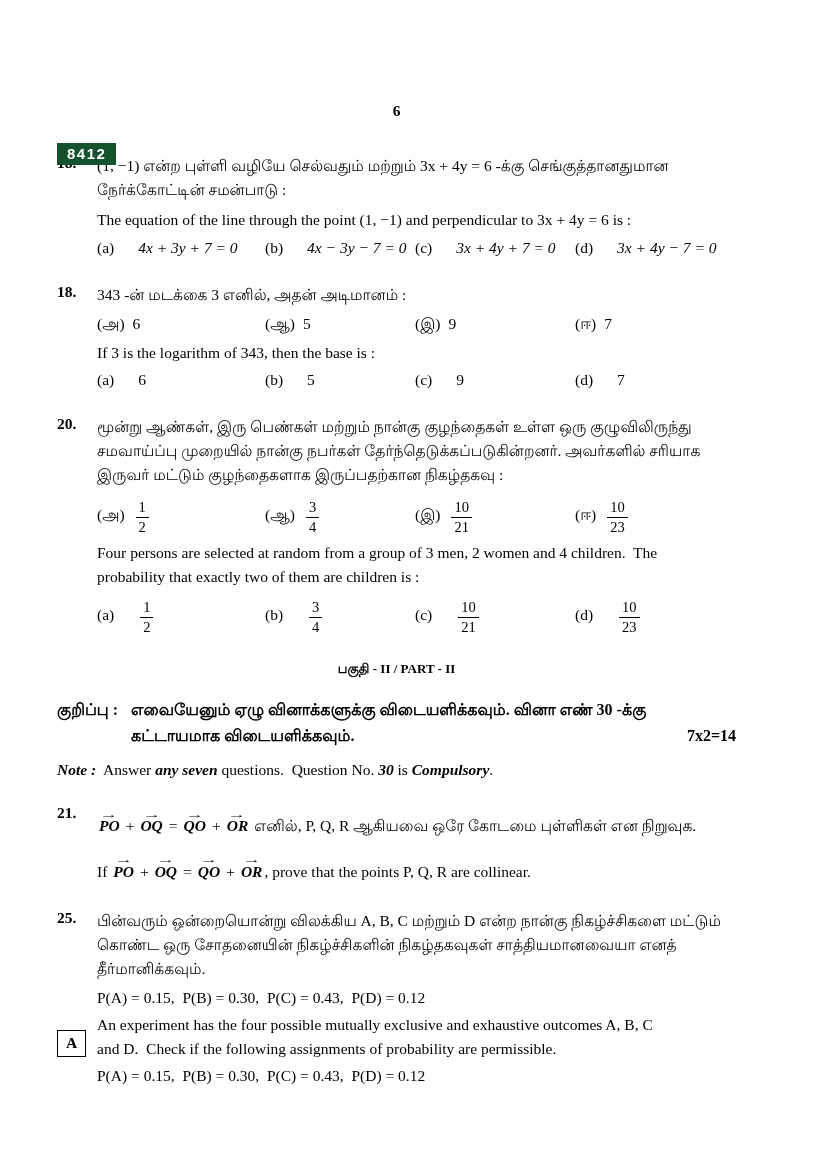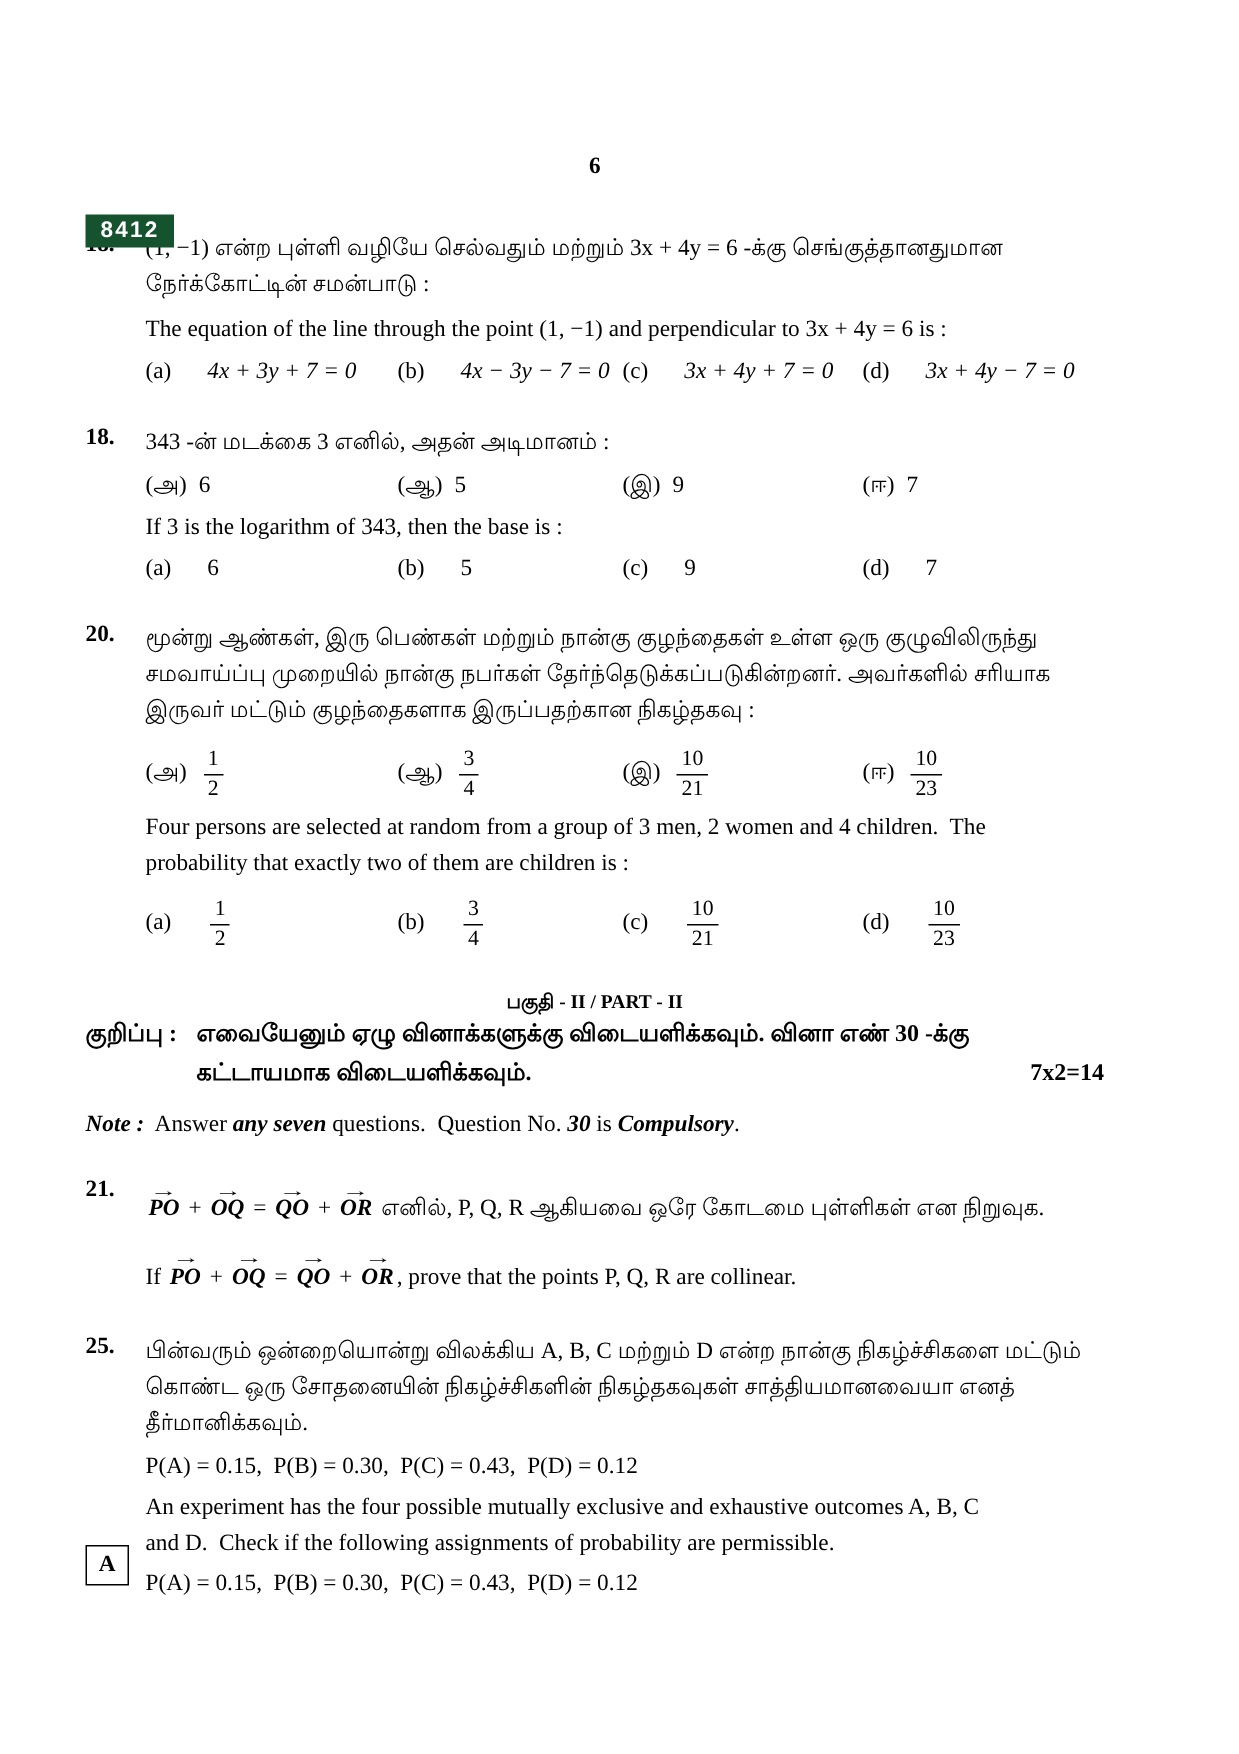--- a/index.html
+++ b/index.html
@@ -43,21 +43,21 @@
   .math { font-style: italic; }
 
   .frac { display: inline-block; text-align: center; vertical-align: middle; line-height: 1.12; font-size: 14.5px; margin-left: 11px; }
   .en-opts .frac { margin-left: 26px; }
   .frac .num { display: block; border-bottom: 1px solid #000; padding: 0 3px 1px; }
   .frac .den { display: block; padding-top: 1px; }
   .fracs { margin: 12px 0 4px; }
 
   .part-title { text-align: center; font-weight: bold; margin-top: 22px; font-size: 13px; }
 
-  .note-ta { display: flex; margin-top: 0; font-weight: bold; font-size: 16px; line-height: 1.65; }
+  .note-ta { display: flex; margin-top: 19px; font-weight: bold; font-size: 16px; line-height: 1.65; }
   .note-ta .note-label { flex: 0 0 74px; }
   .note-ta .note-body { flex: 1; }
   .note-line2 { display: flex; justify-content: space-between; }
   .note-en { margin-top: 9px; line-height: 1.4; }
   .b { font-weight: bold; font-style: italic; }
 
   .vec { position: relative; display: inline-block; font-style: italic; font-weight: bold; margin: 0 2px; }
   .vec::before {
     content: "\2192";
     position: absolute; top: -0.80em; left: 50%;

